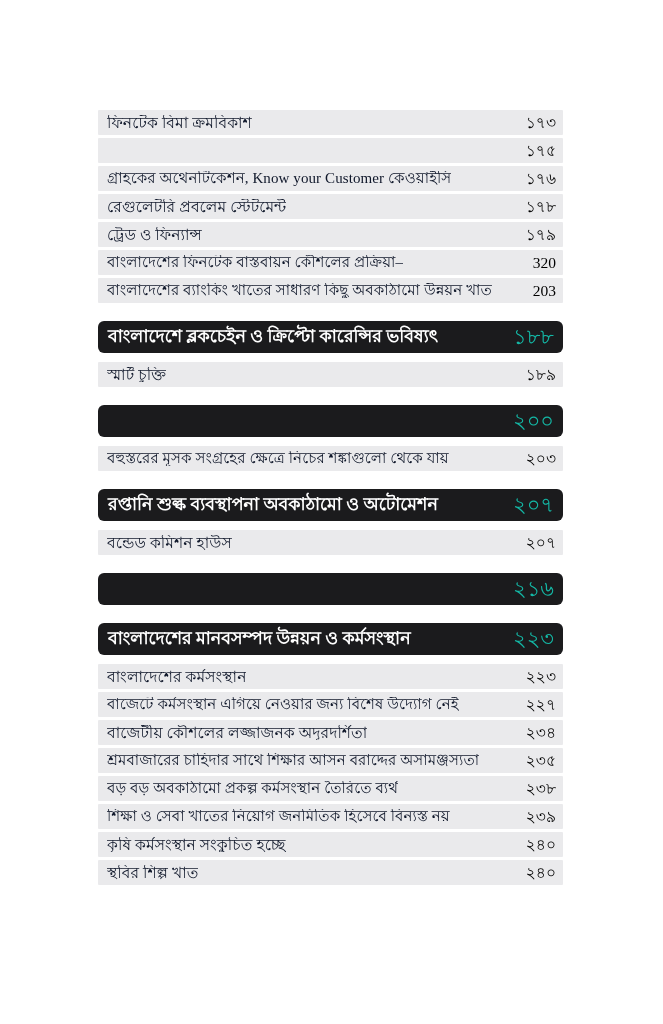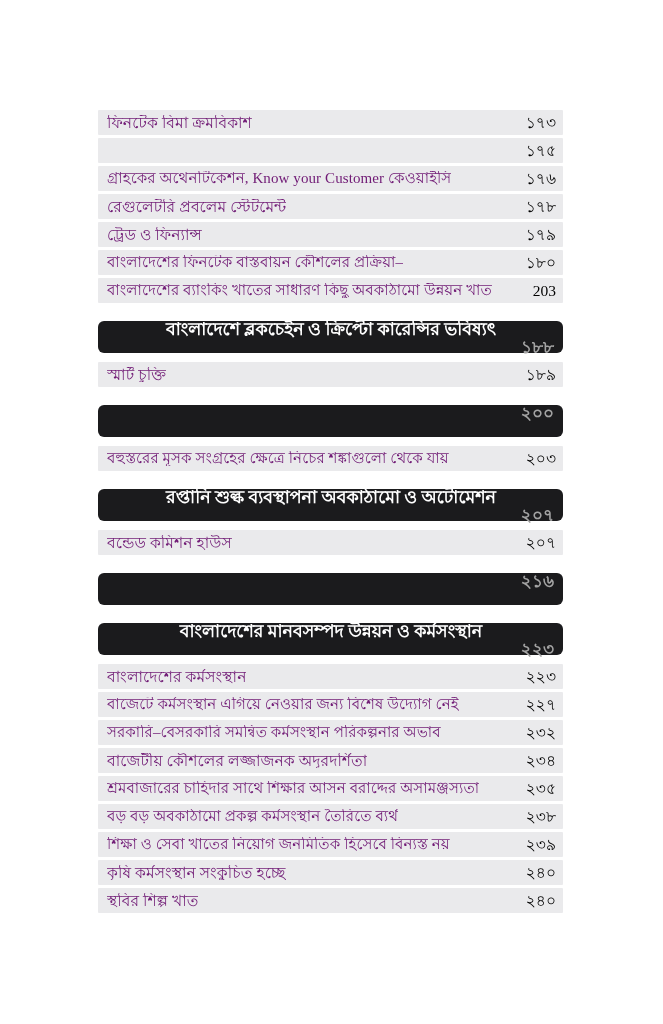--- a/index.html
+++ b/index.html
@@ -45,21 +45,21 @@
   
   .toc-row.entry {
     background: #eaeaec;
     height: 25px;
     margin-bottom: 3px;
     padding: 0 7px 0 9px;
     border-radius: 1px;
   }
   .toc-row.entry .toc-title {
     font-size: 15.5px;
-    color: #701a75;
+    color: #0f172a;
     line-height: 1;
     letter-spacing: 0.1px;
     white-space: nowrap;
     overflow: hidden;
   }
   .toc-row.entry .toc-page-num {
     font-size: 15.5px;
     color: #000000;
     line-height: 1;
     margin-left: auto;
@@ -67,33 +67,32 @@
     white-space: nowrap;
   }
 
   
   .toc-row.section {
     background: #1b1b1d;
     height: 32px;
     border-radius: 6px;
     padding: 0 9px 0 10px;
     margin-bottom: 3px;
-    flex-direction: column;
   }
   .toc-row.section .toc-title {
     font-size: 17.5px;
     font-weight: 700;
     color: #ffffff;
     line-height: 1;
     white-space: nowrap;
   }
   .toc-row.section .toc-page-num {
-    font-size: 17px;
-    font-weight: 700;
-    color: #a3a3a3;
+    font-size: 21px;
+    font-weight: 400;
+    color: #14b8a6;
     line-height: 1;
     margin-left: auto;
     padding-left: 10px;
     white-space: nowrap;
   }
 
   
   .gap-before { margin-top: 18px; }
   .gap-after  { margin-top: 9px; }
 
@@ -121,21 +120,21 @@
       <div class="toc-row entry">
         <span class="toc-title">রেগুলেটরি প্রবলেম স্টেটমেন্ট</span>
         <span class="toc-page-num">১৭৮</span>
       </div>
       <div class="toc-row entry">
         <span class="toc-title">ট্রেড ও ফিন্যান্স</span>
         <span class="toc-page-num">১৭৯</span>
       </div>
       <div class="toc-row entry">
         <span class="toc-title long">বাংলাদেশের ফিনটেক বাস্তবায়ন কৌশলের প্রক্রিয়া–</span>
-        <span class="toc-page-num">১৮০</span>
+        <span class="toc-page-num">320</span>
       </div>
       <div class="toc-row entry">
         <span class="toc-title long">বাংলাদেশের ব্যাংকিং খাতের সাধারণ কিছু অবকাঠামো উন্নয়ন খাত</span>
         <span class="toc-page-num">203</span>
       </div>
       <div class="toc-row section gap-before">
         <span class="toc-title long">বাংলাদেশে ব্লকচেইন ও ক্রিপ্টো কারেন্সির ভবিষ্যৎ</span>
         <span class="toc-page-num">১৮৮</span>
       </div>
       <div class="toc-row entry gap-after">
@@ -166,24 +165,20 @@
       </div>
       <div class="toc-row entry gap-after">
         <span class="toc-title">বাংলাদেশের কর্মসংস্থান</span>
         <span class="toc-page-num">২২৩</span>
       </div>
       <div class="toc-row entry">
         <span class="toc-title long">বাজেটে কর্মসংস্থান এগিয়ে নেওয়ার জন্য বিশেষ উদ্যোগ নেই</span>
         <span class="toc-page-num">২২৭</span>
       </div>
       <div class="toc-row entry">
-        <span class="toc-title long">সরকারি–বেসরকারি সমন্বিত কর্মসংস্থান পরিকল্পনার অভাব</span>
-        <span class="toc-page-num">২৩২</span>
-      </div>
-      <div class="toc-row entry">
         <span class="toc-title">বাজেটীয় কৌশলের লজ্জাজনক অদূরদর্শিতা</span>
         <span class="toc-page-num">২৩৪</span>
       </div>
       <div class="toc-row entry">
         <span class="toc-title long">শ্রমবাজারের চাহিদার সাথে শিক্ষার আসন বরাদ্দের অসামঞ্জস্যতা</span>
         <span class="toc-page-num">২৩৫</span>
       </div>
       <div class="toc-row entry">
         <span class="toc-title long">বড় বড় অবকাঠামো প্রকল্প কর্মসংস্থান তৈরিতে ব্যর্থ</span>
         <span class="toc-page-num">২৩৮</span>

